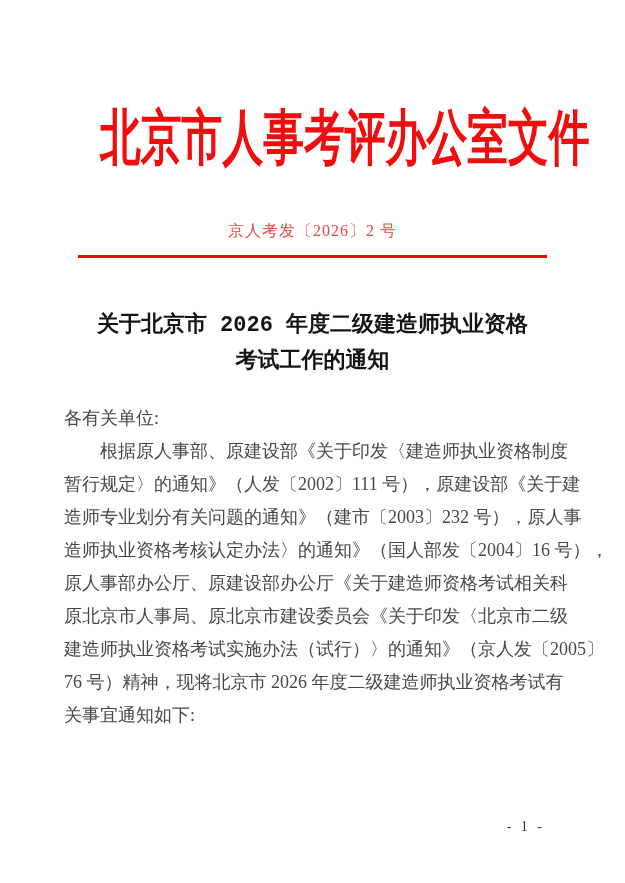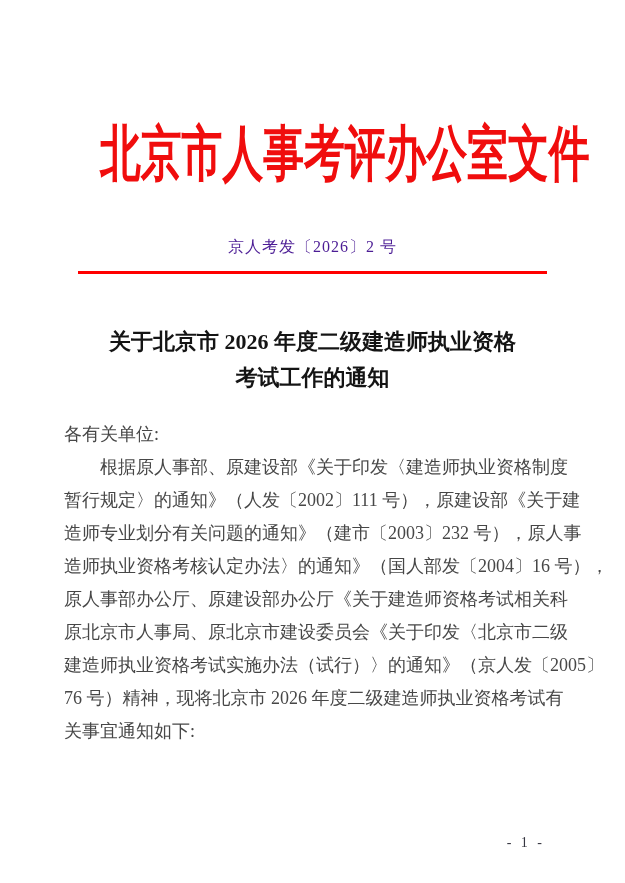--- a/index.html
+++ b/index.html
@@ -8,21 +8,20 @@
     font-family: "Liberation Serif", "DejaVu Serif", serif;
     width: 625px;
     height: 883px;
     position: relative;
     overflow: hidden;
   }
   .page {
     position: absolute;
     inset: 0;
     background: #ffffff;
-    margin-top: 16px;
   }
 
   
   .red-header {
     position: absolute;
     top: 102px;
     left: 0;
     width: 100%;
     text-align: center;
     color: var(--header-red, #f00d0d);
@@ -36,21 +35,21 @@
   }
 
   
   .doc-number {
     position: absolute;
     top: 221px;
     left: 0;
     width: 100%;
     text-align: center;
     font-size: 16px;
-    color: #4c1d95;
+    color: #ef4444;
     letter-spacing: 1px;
   }
 
   
   .red-line {
     position: absolute;
     top: 255px;
     left: 78px;
     width: 469px;
     height: 3px;
@@ -62,20 +61,21 @@
   .doc-title {
     position: absolute;
     top: 308px;
     left: 40px;
     width: 545px;
     text-align: center;
     font-size: 22px;
     line-height: 36px;
     font-weight: bold;
     color: #141414;
+    font-family: Liberation Mono, monospace;
   }
 
   
   .body-text {
     position: absolute;
     top: 402px;
     left: 64px;
     width: 497px;
     font-size: 18px;
     line-height: 33px;

